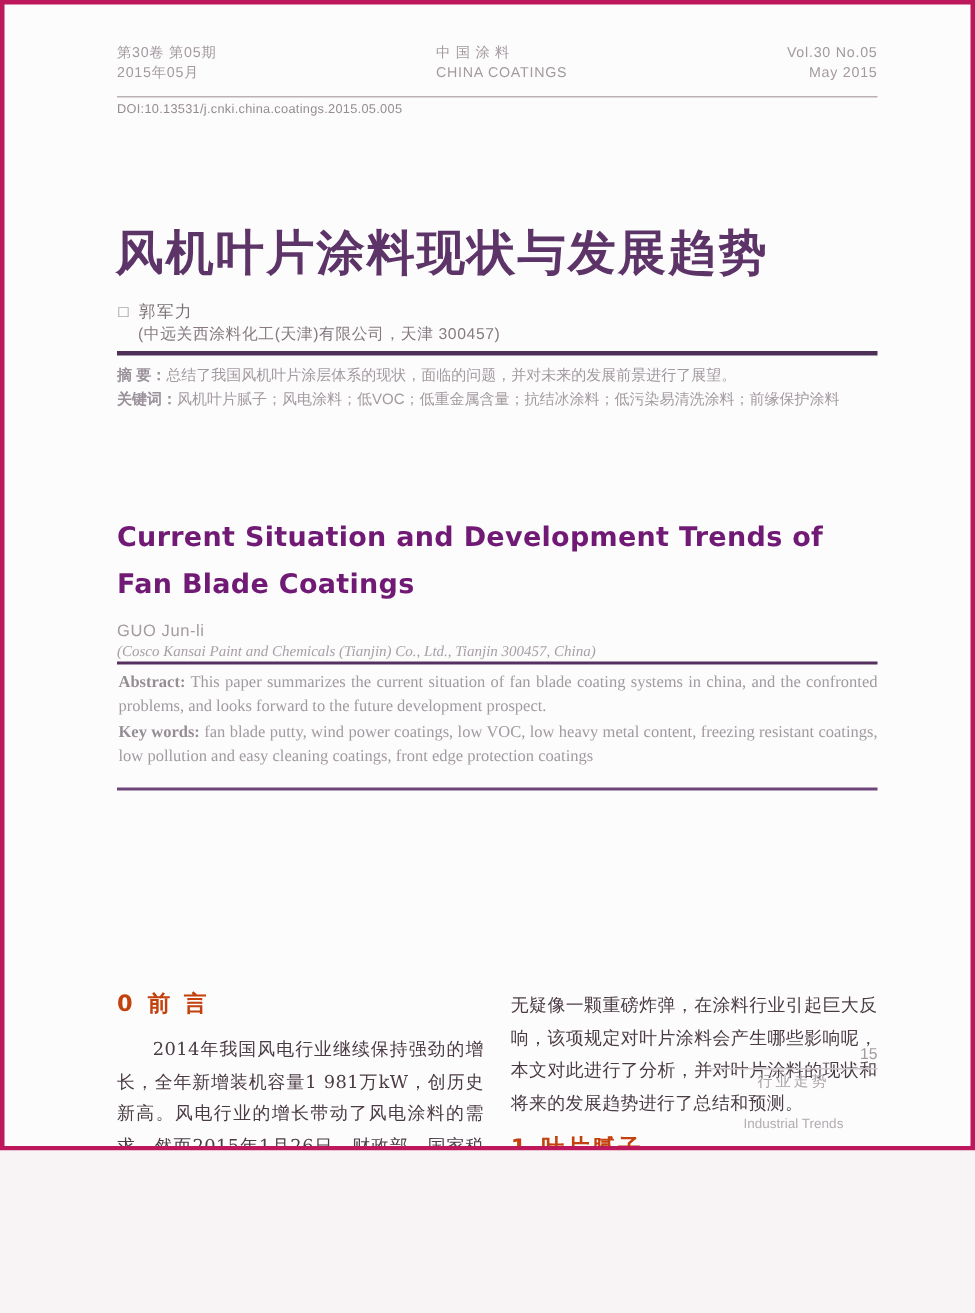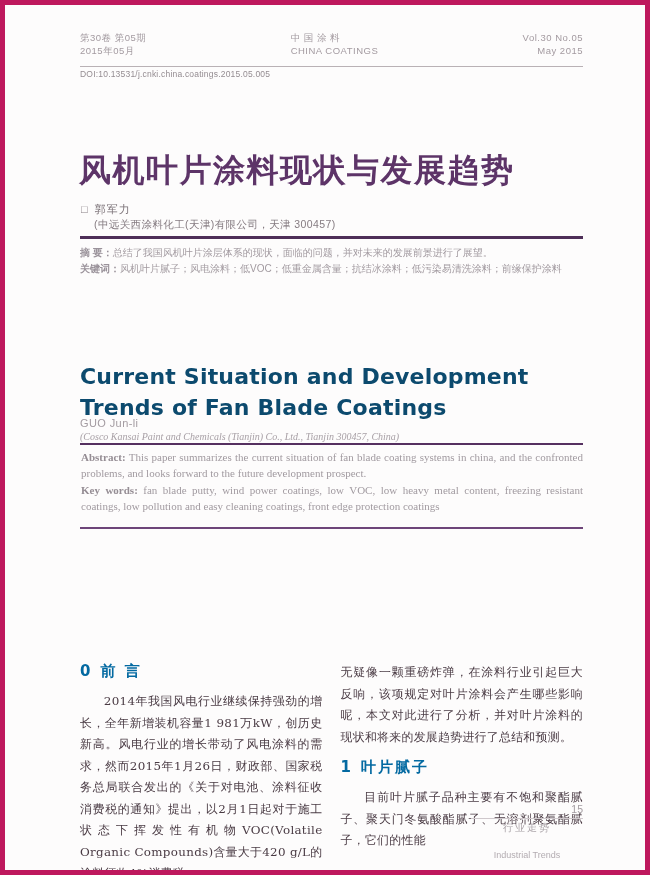--- a/index.html
+++ b/index.html
@@ -1,19 +1,19 @@
 <!DOCTYPE html>
 <html><head>
 <meta charset="utf-8">
 <style>
   * { margin:0; padding:0; box-sizing:border-box; }
   html,body { width:650px; background:#f8f3f4; font-family:"Liberation Sans", sans-serif; }
   .page {
-    position:relative; width:650px; height:875px;
-    background:#fdfcfc; overflow:hidden; border:5px solid #be185d;
+    position:relative; width:650px; height:767px;
+    background:#fdfcfc; overflow:hidden; border:3px solid #be185d;
   }
   
   .jheader {
     position:absolute; top:26px; left:75px; right:62px;
     display:flex; justify-content:space-between; align-items:flex-start;
     color:#a39aa0; font-size:9.5px; line-height:13px; letter-spacing:.5px;
   }
   .jheader .col { display:flex; flex-direction:column; }
   .jheader .col.center { text-align:left; }
   .jheader .col.right { text-align:right; }
@@ -51,22 +51,22 @@
   }
   .abstract-zh .line { white-space:nowrap; overflow:hidden; }
   .abstract-zh .label { font-weight:700; color:#9a929a; }
   .class-row {
     display:flex; justify-content:space-between; margin-top:1px;
   }
   .class-row .item { white-space:nowrap; }
   
   .title-en {
     position:absolute; top:340px; left:75px; right:70px;
-    color:#0c4a6e; font-size:22px; line-height:31px; font-weight:700;
-    font-family:"DejaVu Sans", sans-serif; letter-spacing:.2px;margin-top:16px;
+    color:#701a75; font-size:18px; line-height:31px; font-weight:700;
+    font-family:"DejaVu Sans", sans-serif; letter-spacing:.2px;
   }
   .author-en {
     position:absolute; top:412px; left:75px;
     color:#a39ba1; font-size:11px; letter-spacing:.4px;
   }
   .affil-en {
     position:absolute; top:426px; left:75px;
     color:#a8a0a6; font-size:10px; font-style:italic;
     font-family:"Liberation Serif", serif;
   }
@@ -85,21 +85,21 @@
     position:absolute; top:522px; left:75px; right:62px;
     height:1.5px; background:#6d4579;
   }
   
   .columns {
     position:absolute; top:657px; left:75px; right:62px;
     display:flex; gap:18px;
   }
   .colm { flex:1; min-width:0; }
   .sec-heading {
-    color:#0369a1; font-size:15px; font-weight:700; letter-spacing:2px;
+    color:#c2410c; font-size:15px; font-weight:700; letter-spacing:2px;
     margin-bottom:10px; font-family:"DejaVu Sans", sans-serif;
   }
   .sec-heading .num { margin-right:10px; letter-spacing:0; }
   .body-para {
     color:#4a3b44; font-size:11.9px; line-height:21.5px;
     text-align:justify; letter-spacing:.3px;
     font-family:"DejaVu Serif", serif;
   }
   .body-para.indent { text-indent:2em; }
   .colm .sec-heading.second { margin-top:10px; }

